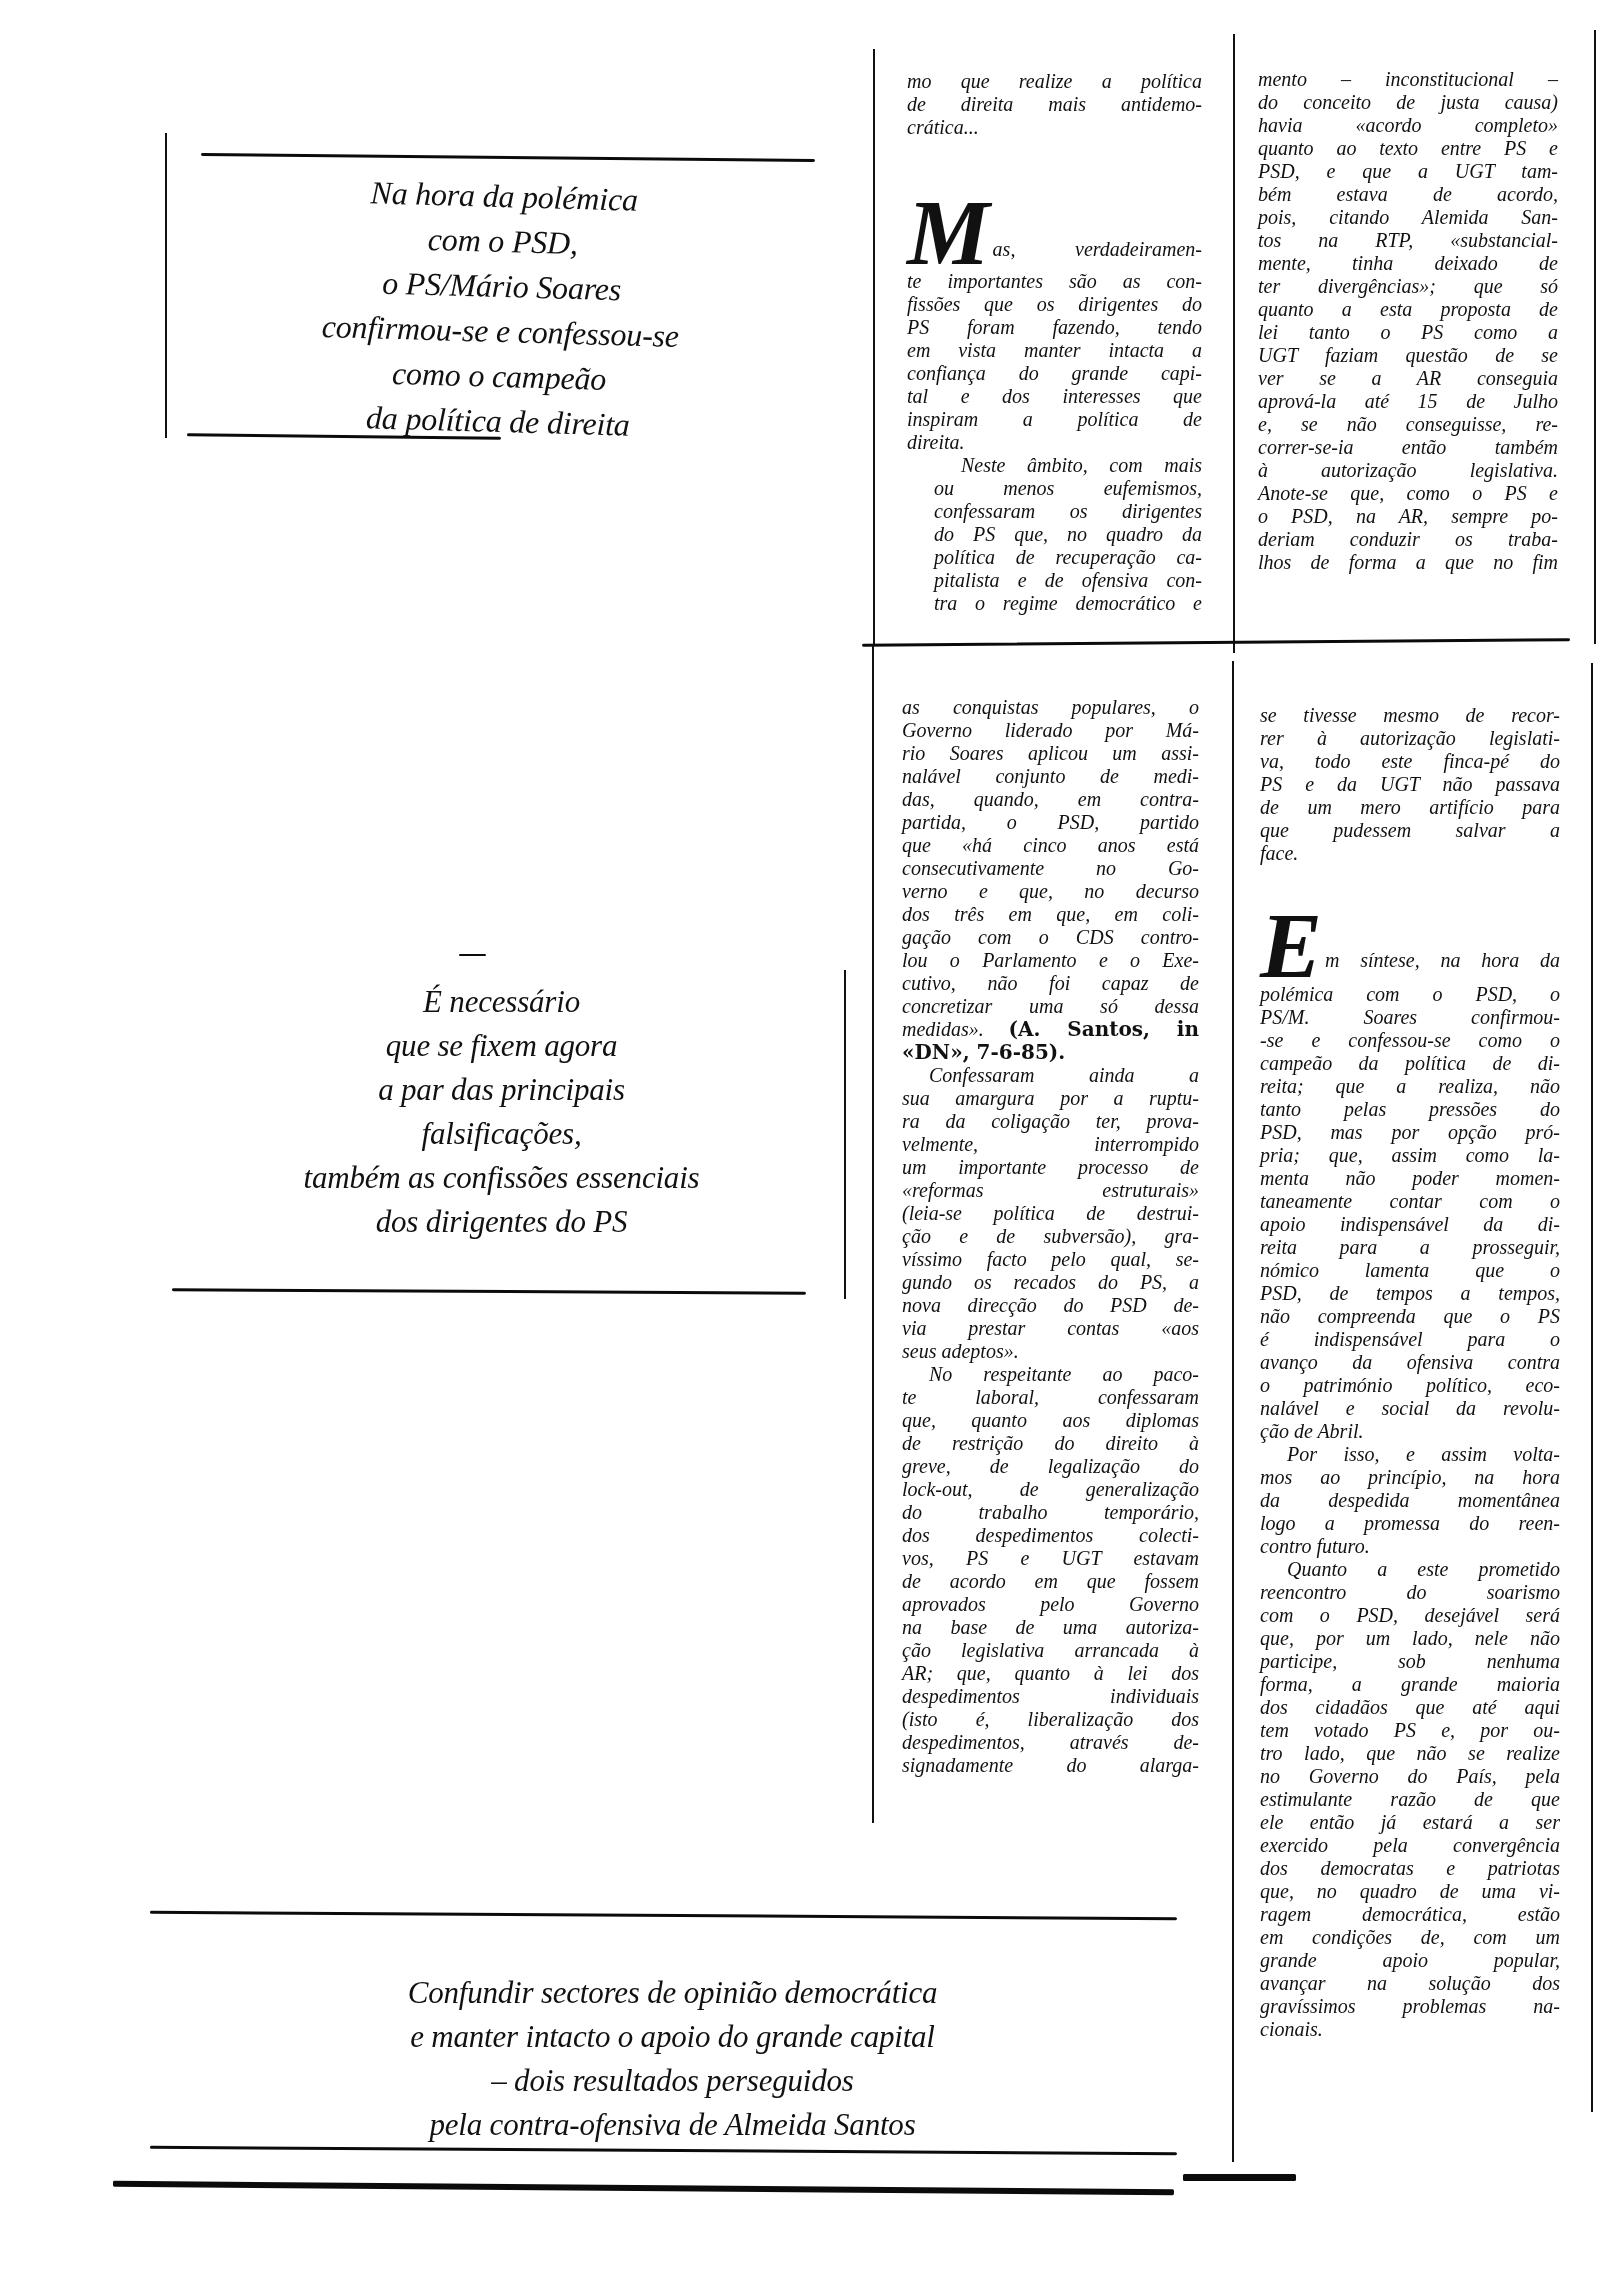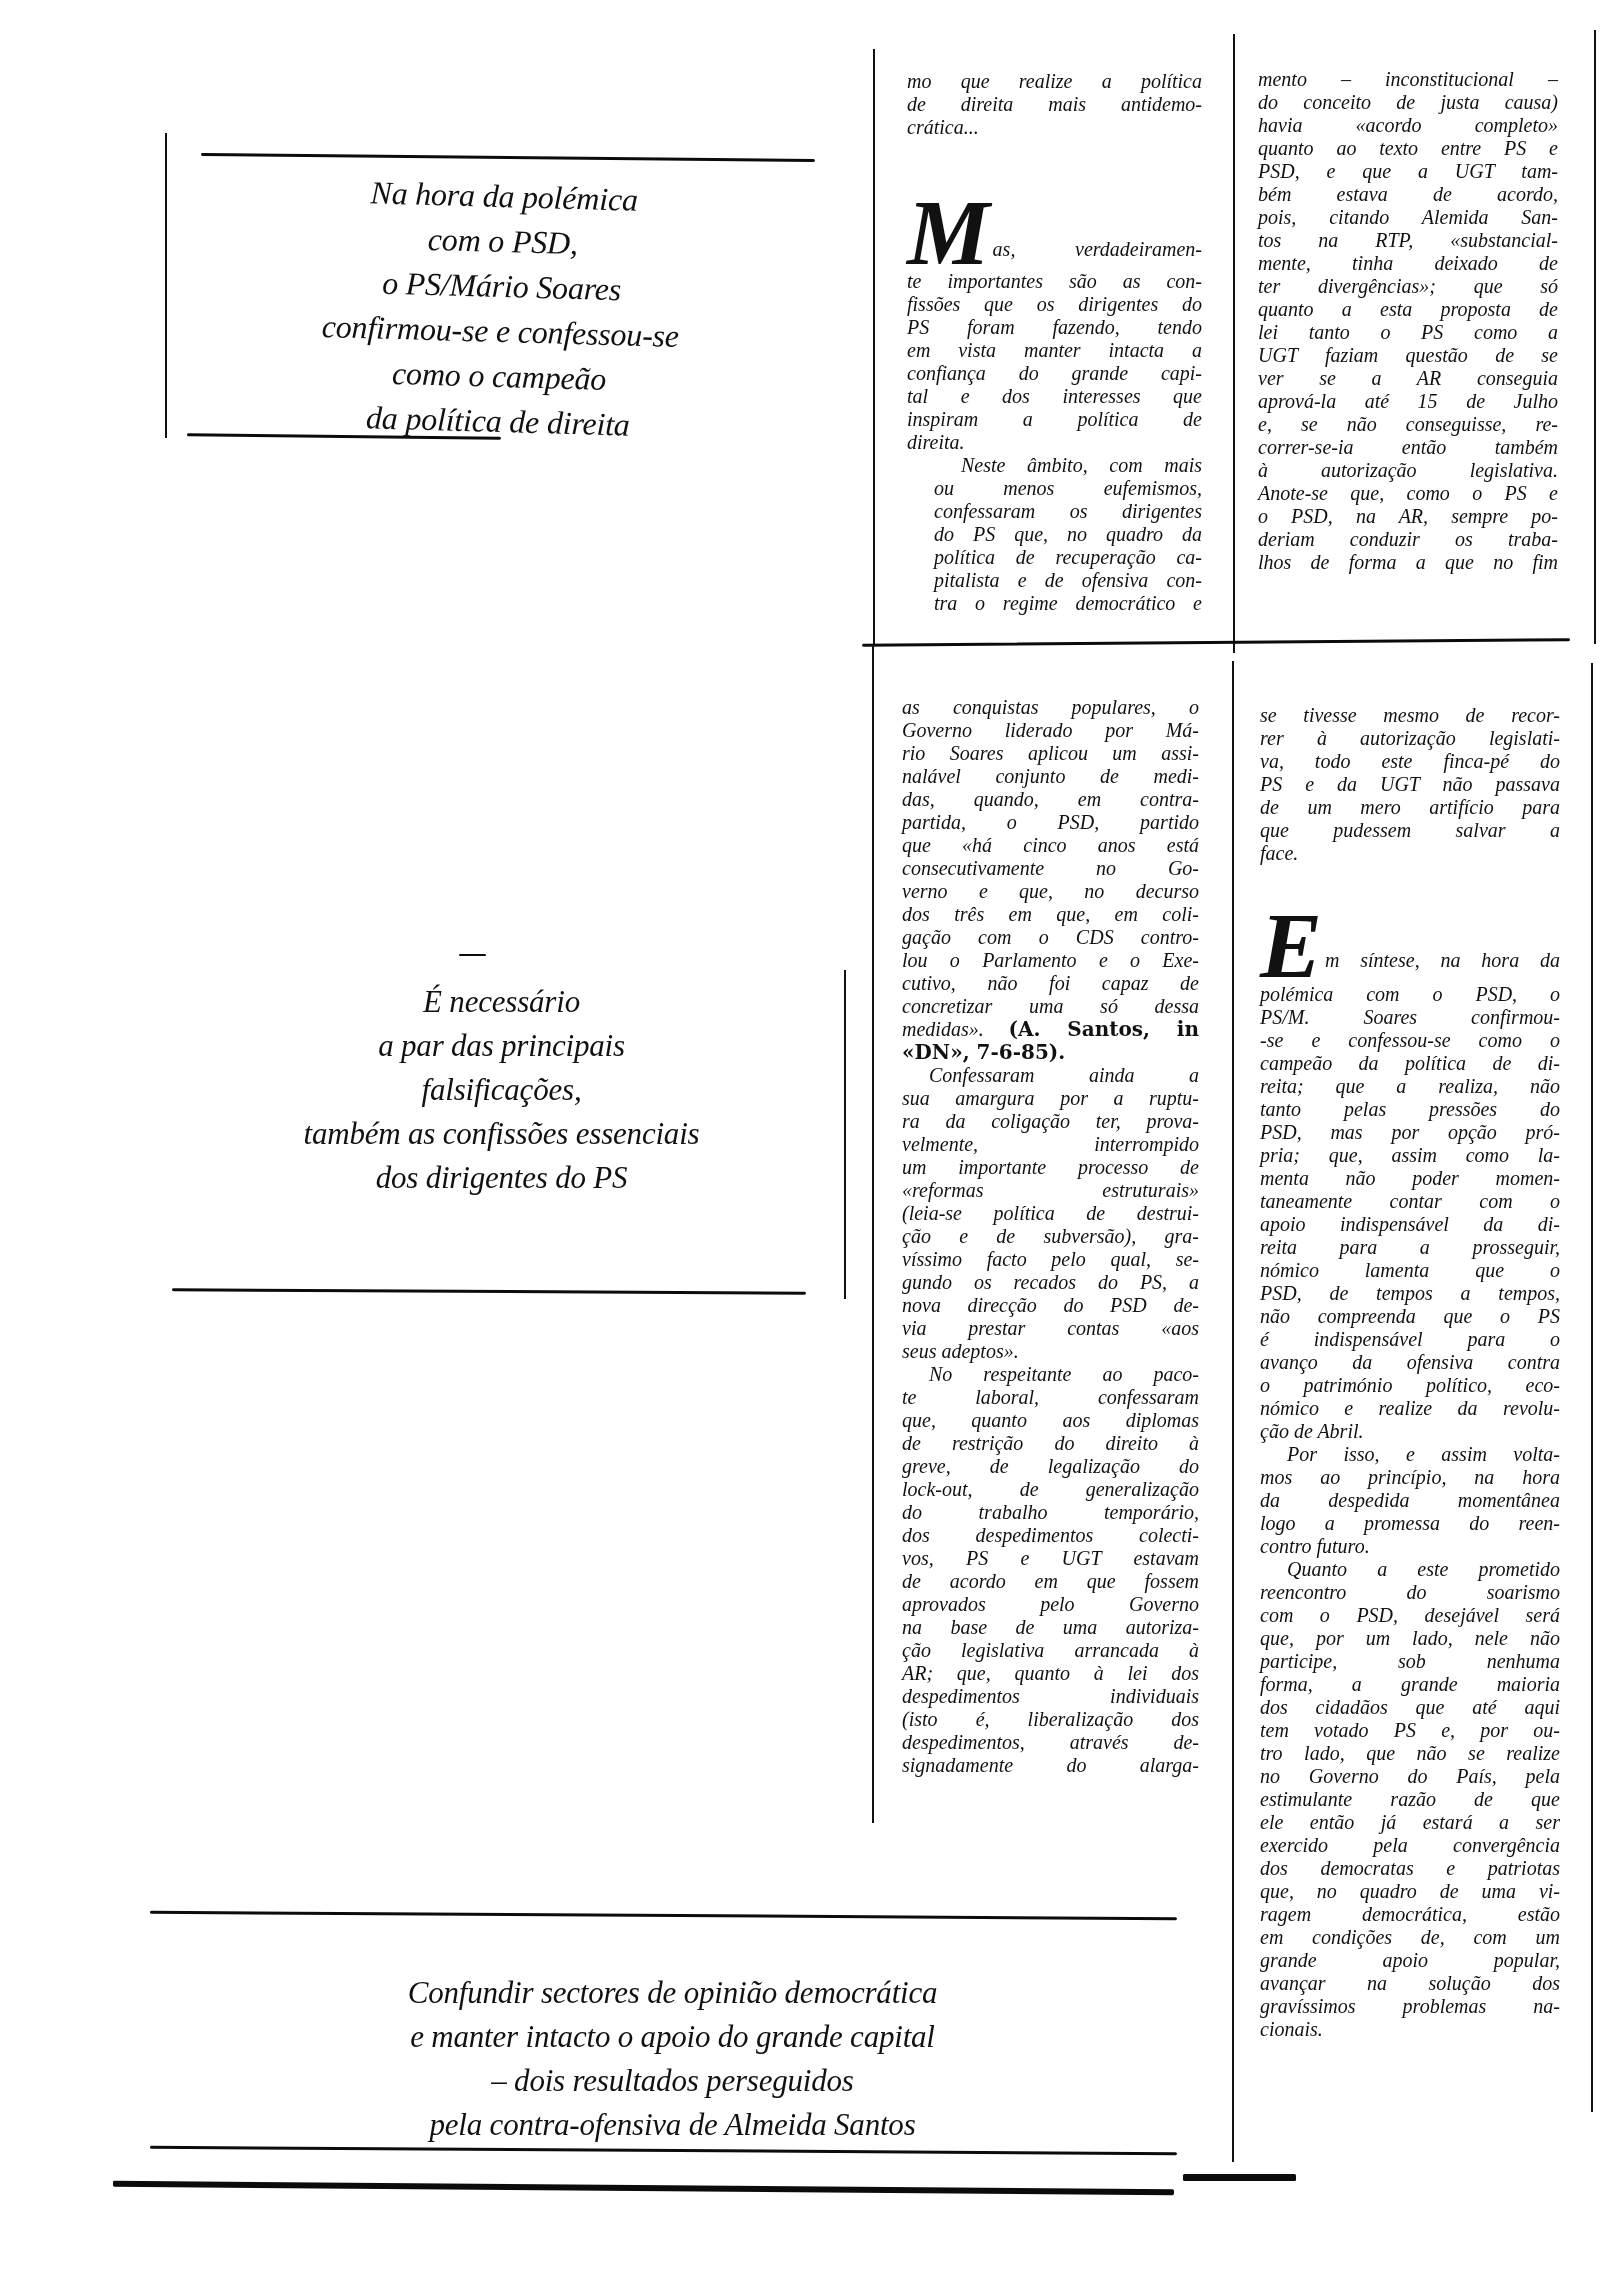--- a/index.html
+++ b/index.html
@@ -72,20 +72,21 @@
   <div>Na hora da polémica</div>
   <div>com o PSD,</div>
   <div>o PS/Mário Soares</div>
   <div>confirmou-se e confessou-se</div>
   <div>como o campeão</div>
   <div>da política de direita</div>
 </div>
 
 <div class="pull pull2">
   <div>É necessário</div>
+  <div>que se fixem agora</div>
   <div>a par das principais</div>
   <div>falsificações,</div>
   <div>também as confissões essenciais</div>
   <div>dos dirigentes do PS</div>
 </div>
 
 <div class="pull pull3">
   <div>Confundir sectores de opinião democrática</div>
   <div>e manter intacto o apoio do grande capital</div>
   <div>– dois resultados perseguidos</div>
@@ -232,21 +233,21 @@
     <span class="ln">menta não poder momen-</span>
     <span class="ln">taneamente contar com o</span>
     <span class="ln">apoio indispensável da di-</span>
     <span class="ln">reita para a prosseguir,</span>
     <span class="ln">nómico lamenta que o</span>
     <span class="ln">PSD, de tempos a tempos,</span>
     <span class="ln">não compreenda que o PS</span>
     <span class="ln">é indispensável para o</span>
     <span class="ln">avanço da ofensiva contra</span>
     <span class="ln">o património político, eco-</span>
-    <span class="ln">nómico e realize da revolu-</span>
+    <span class="ln">nalável e social da revolu-</span>
     <span class="ln last">ção de Abril.</span>
   </p>
   <p>
     <span class="ln" style="padding-left:27px">Por isso, e assim volta-</span>
     <span class="ln">mos ao princípio, na hora</span>
     <span class="ln">da despedida momentânea</span>
     <span class="ln">logo a promessa do reen-</span>
     <span class="ln last">contro futuro.</span>
   </p>
   <p>

